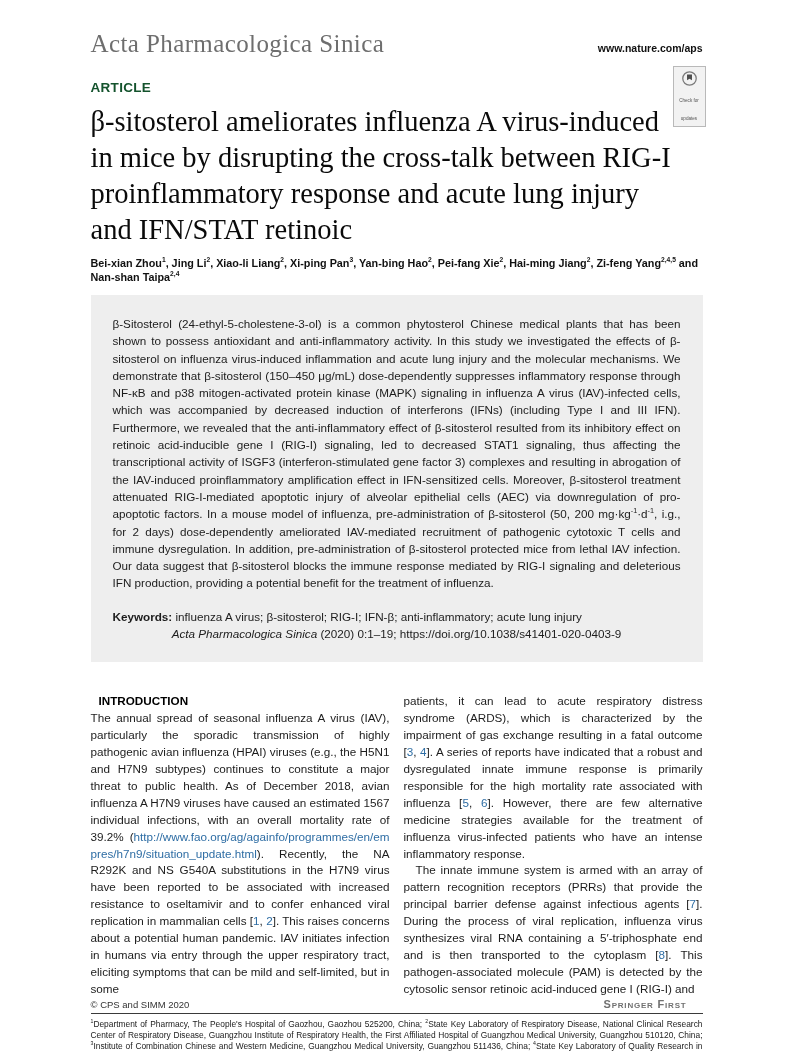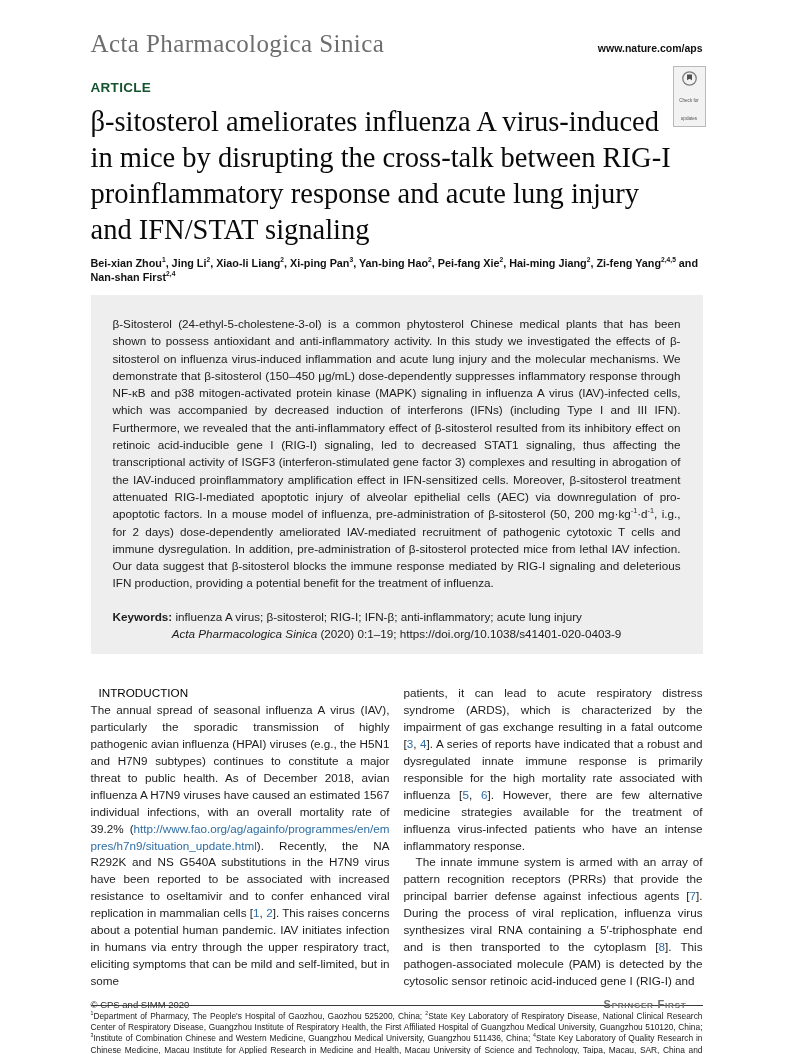--- a/index.html
+++ b/index.html
@@ -48,36 +48,36 @@
     line-height: 36px;
     font-weight: 400;
     color: #0a0a0a;
   }
   .title span { display: block; }
   .authors { margin-top: 9px; font-size: 10.8px; line-height: 13.5px; font-weight: 700; color: #111; }
   
   .abstract-box {
     margin-top: 11px;
     background: #eeeeee;
-    padding: 20px 22px 12px 22px;
+    padding: 20px 22px 20px 22px;
     font-size: 11.7px;
     line-height: 17.3px;
     text-align: justify;
     color: #1c1c1c;
   }
   .abstract-box .keywords { margin-top: 16px; text-align: left; }
   .abstract-box .citation { margin-top: 0; text-align: center; }
   .b { font-weight: 700; }
   .i { font-style: italic; }
   .lnk { color: #2e6da4; word-break: break-all; cursor: pointer; }
   .sup { font-size: 0.62em; vertical-align: super; line-height: 0; }
   
   .columns { display: flex; gap: 14px; margin-top: 31px; }
   .col { flex: 1 1 0; font-size: 11.7px; line-height: 16.9px; text-align: justify; color: #1c1c1c; }
-  .col h2 { font-size: 11.7px; font-weight: 400; color: #000; text-align: left; padding-left: 8px; }
+  .col h2 { font-size: 11.7px; font-weight: 700; color: #000; text-align: left; padding-left: 8px; }
   .col p.indent { text-indent: 12px; }
   
   .footnotes { margin-top: 15px; border-top: 1px solid #3a3a3a; padding-top: 5px; }
   .footnotes p { font-size: 8.4px; line-height: 11.4px; color: #222; }
   .footnotes .affil { text-align: justify; }
   .received {
     margin-top: 11px;
     font-family: "Liberation Serif", serif;
     font-size: 12.5px;
     color: #222;
@@ -124,26 +124,26 @@
       <span>updates</span>
     </span>
   </div>
 
   <div class="article-label">ARTICLE</div>
 
   <h1 class="title">
     <span>β-sitosterol ameliorates influenza A virus-induced</span>
     <span>in mice by disrupting the cross-talk between RIG-I</span>
     <span>proinflammatory response and acute lung injury</span>
-    <span>and IFN/STAT signaling</span>
+    <span>and IFN/STAT retinoic</span>
   </h1>
 
   <div class="authors">
     <p><span>Bei-xian Zhou</span><span class="sup">1</span><span>, Jing Li</span><span class="sup">2</span><span>, Xiao-li Liang</span><span class="sup">2</span><span>, Xi-ping Pan</span><span class="sup">3</span><span>, Yan-bing Hao</span><span class="sup">2</span><span>, Pei-fang Xie</span><span class="sup">2</span><span>, Hai-ming Jiang</span><span class="sup">2</span><span>, Zi-feng Yang</span><span class="sup">2,4,5</span><span> and</span></p>
-    <p><span>Nan-shan First</span><span class="sup">2,4</span></p>
+    <p><span>Nan-shan Taipa</span><span class="sup">2,4</span></p>
   </div>
 
   <section class="abstract-box">
     <p class="abstract-body"><span>β-Sitosterol (24-ethyl-5-cholestene-3-ol) is a common phytosterol Chinese medical plants that has been shown to possess antioxidant and anti-inflammatory activity. In this study we investigated the effects of β-sitosterol on influenza virus-induced inflammation and acute lung injury and the molecular mechanisms. We demonstrate that β-sitosterol (150–450 μg/mL) dose-dependently suppresses inflammatory response through NF-κB and p38 mitogen-activated protein kinase (MAPK) signaling in influenza A virus (IAV)-infected cells, which was accompanied by decreased induction of interferons (IFNs) (including Type I and III IFN). Furthermore, we revealed that the anti-inflammatory effect of β-sitosterol resulted from its inhibitory effect on retinoic acid-inducible gene I (RIG-I) signaling, led to decreased STAT1 signaling, thus affecting the transcriptional activity of ISGF3 (interferon-stimulated gene factor 3) complexes and resulting in abrogation of the IAV-induced proinflammatory amplification effect in IFN-sensitized cells. Moreover, β-sitosterol treatment attenuated RIG-I-mediated apoptotic injury of alveolar epithelial cells (AEC) via downregulation of pro-apoptotic factors. In a mouse model of influenza, pre-administration of β-sitosterol (50, 200 mg·kg</span><span class="sup">-1</span><span>·d</span><span class="sup">-1</span><span>, i.g., for 2 days) dose-dependently ameliorated IAV-mediated recruitment of pathogenic cytotoxic T cells and immune dysregulation. In addition, pre-administration of β-sitosterol protected mice from lethal IAV infection. Our data suggest that β-sitosterol blocks the immune response mediated by RIG-I signaling and deleterious IFN production, providing a potential benefit for the treatment of influenza.</span></p>
     <p class="keywords"><span class="b">Keywords:</span><span> influenza A virus; β-sitosterol; RIG-I; IFN-β; anti-inflammatory; acute lung injury</span></p>
     <p class="citation"><span class="i">Acta Pharmacologica Sinica</span><span> (2020) 0:1–19; https://doi.org/10.1038/s41401-020-0403-9</span></p>
   </section>
 
   <section class="columns">
     <div class="col">

